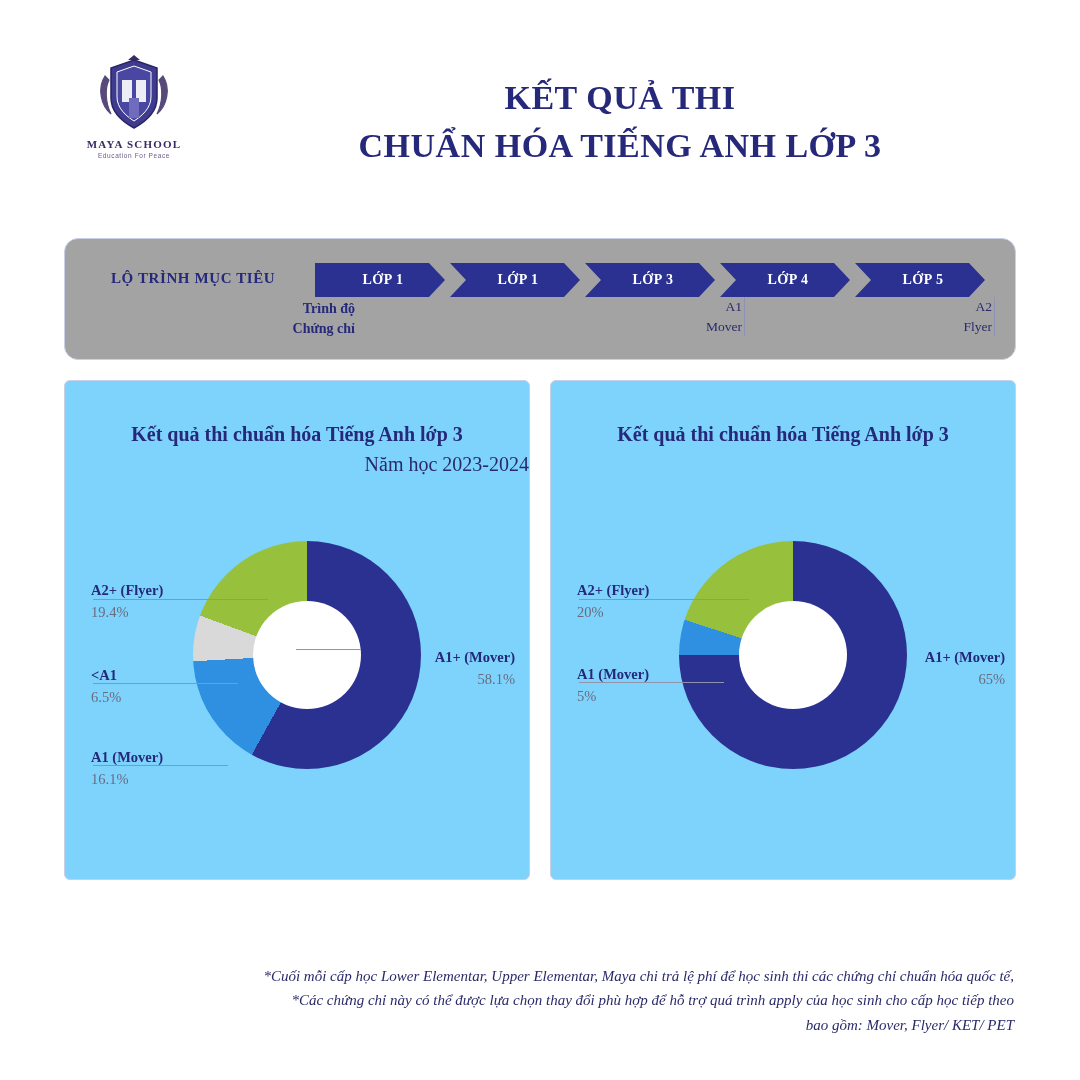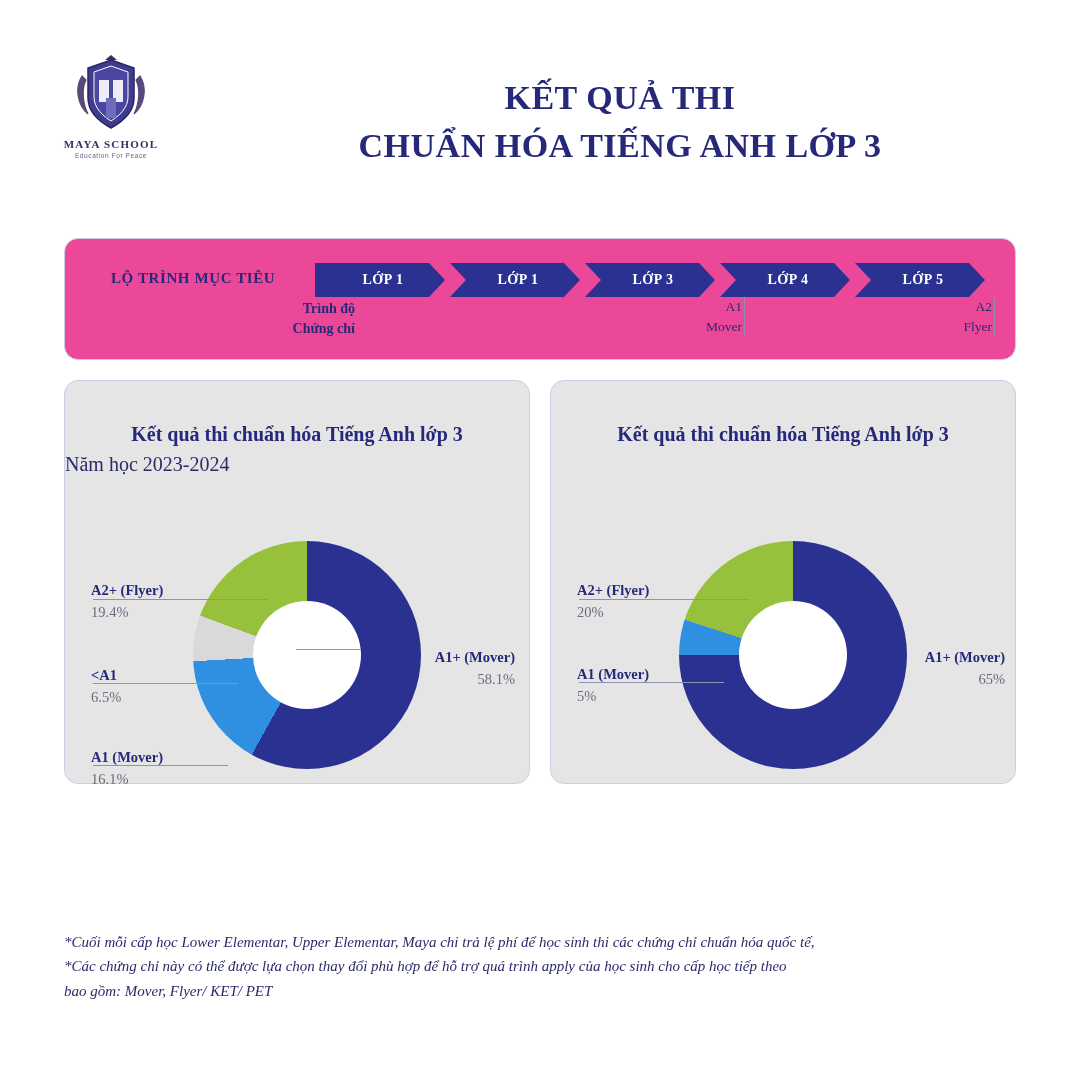--- a/index.html
+++ b/index.html
@@ -14,21 +14,21 @@
     overflow: hidden;
   }
 
   
   .header {
     position: absolute;
     top: 44px; left: 0; width: 1080px; height: 140px;
   }
   .logo {
     position: absolute;
-    left: 61px; top: 10px;
+    left: 84px; top: 10px;
     width: 100px; height: 120px;
     display: flex; flex-direction: column; align-items: center;
   }
   .logo-crest {
     width: 78px; height: 82px;
     position: relative;
   }
   .logo-name {
     font-family: "Liberation Serif", serif;
     font-size: 11px; letter-spacing: 1.2px;
@@ -52,21 +52,21 @@
     font-size: 34px;
     letter-spacing: 0.5px;
     line-height: 1.42;
   }
 
   
   .panel {
     position: absolute;
     border: 1.5px solid #c9cfe6;
     border-radius: 14px;
-    background: #ec4899;
+    background: #a3a3a3;
   }
   #roadmap-panel {
     left: 64px; top: 238px; width: 952px; height: 122px;
   }
   .roadmap-label {
     position: absolute;
     left: 46px; top: 31px;
     font-weight: bold; font-size: 15px;
     letter-spacing: 0.6px;
     color: #26297a;
@@ -111,40 +111,40 @@
     line-height: 1.45;
     color: #2a2a6a;
     padding-right: 2px;
     border-right: 1.2px solid #8d93b5;
   }
 
   
   .card {
     position: absolute;
     border: 1.5px solid #c9cfe6;
-    border-radius: 14px;
-    background: #e5e5e5;
+    border-radius: 6px;
+    background: #7dd3fc;
     top: 380px;
-    height: 404px;
+    height: 500px;
   }
   #card-left  { left: 64px;  width: 466px; }
   #card-right { left: 550px; width: 466px; }
 
   .card-title {
     position: absolute;
     top: 42px; left: 0; width: 100%;
     text-align: center;
     font-weight: bold;
     font-size: 20px;
     color: #26297a;
   }
   .card-subtitle {
     position: absolute;
     top: 72px; left: 0; width: 100%;
-    text-align: left;
+    text-align: right;
     font-size: 20px;
     color: #2a2a6a;
   }
 
   .donut-wrap {
     position: absolute;
     top: 150px; left: 0; width: 100%; height: 260px;
   }
   .donut {
     position: absolute;
@@ -173,25 +173,26 @@
   .ann.right { text-align: right; }
   .leader {
     position: absolute;
     height: 1.2px;
     background: #8f93ab;
   }
 
   
   .footnotes {
     position: absolute;
-    left: 64px; top: 930px; width: 950px;
+    left: 64px; top: 964px; width: 950px;
     font-style: italic;
     font-size: 15px;
     line-height: 1.62;
     color: #2a2a6a;
+    text-align: right;
   }
 </style>
 </head>
 <body>
 
 <div class="header">
 
   <div class="logo">
     <div class="logo-crest">
       <svg viewBox="0 0 78 82" width="78" height="82" aria-hidden="true">

